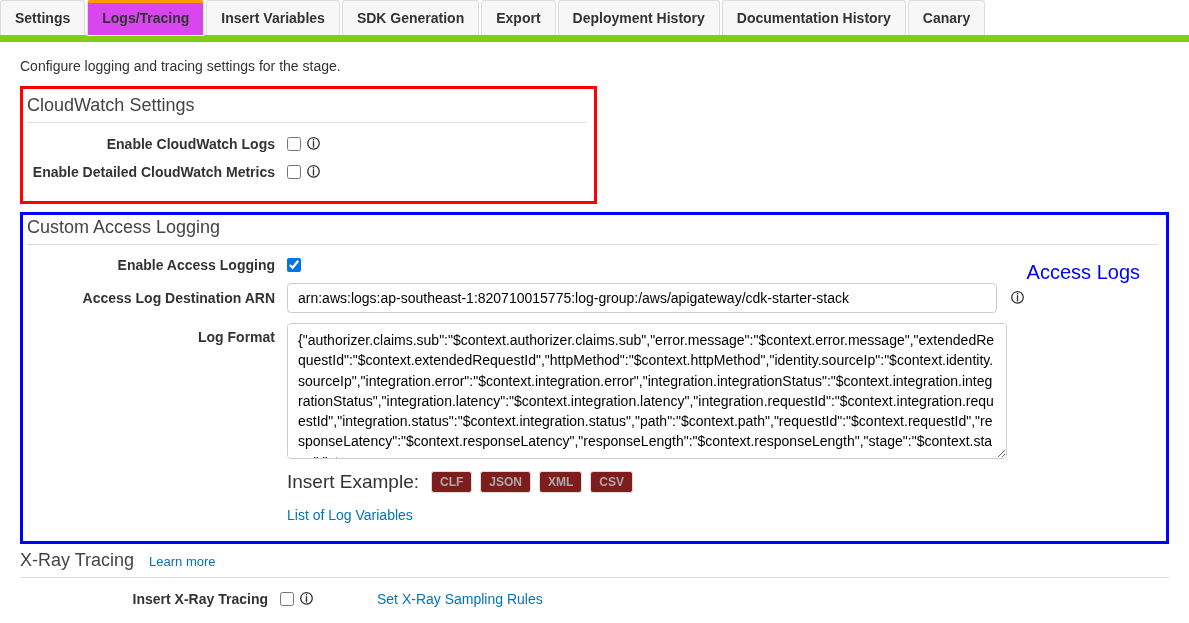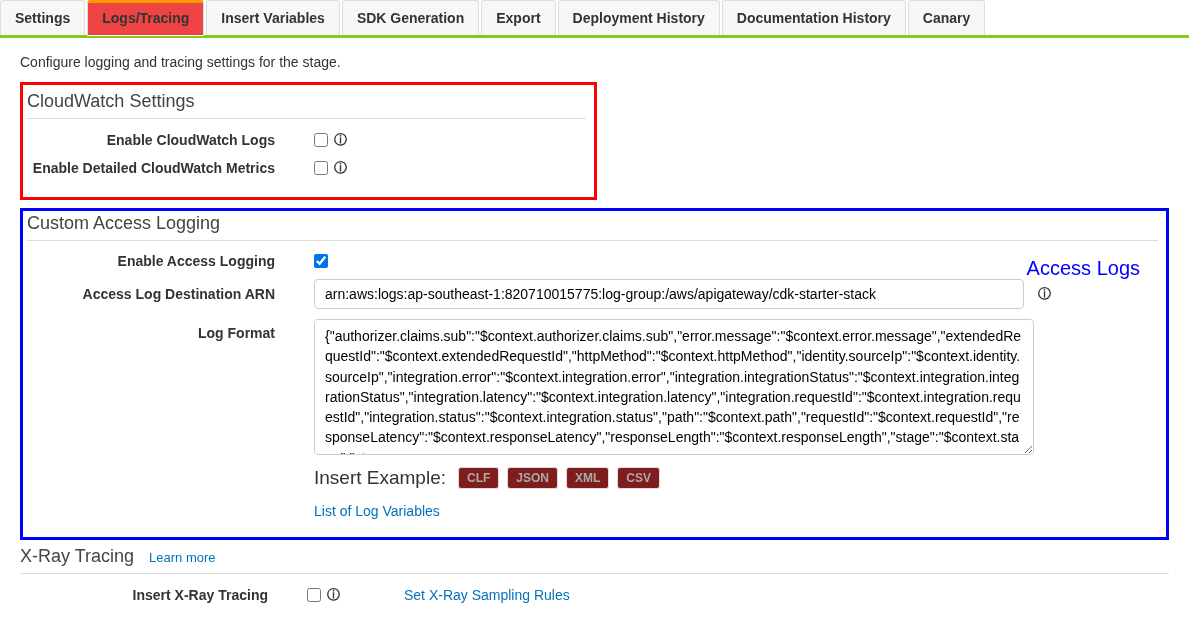--- a/index.html
+++ b/index.html
@@ -5,37 +5,37 @@
     * { box-sizing: border-box; margin: 0; padding: 0; }
     body {
       font-family: "Helvetica Neue", Helvetica, Arial, sans-serif;
       font-size: 14px;
       color: #333;
       background: #fff;
       padding: 0;
     }
     .tabs {
       display: flex;
-      border-bottom: 3px solid #84cc16;
+      border-bottom: 7px solid #84cc16;
     }
     .tab {
       padding: 9px 14px;
       border: 1px solid #ddd;
       border-bottom: none;
       background: #f7f7f7;
       color: #333;
       font-weight: bold;
       font-size: 14px;
       cursor: pointer;
       margin-right: 2px;
       border-top-left-radius: 3px;
       border-top-right-radius: 3px;
     }
     .tab.active {
-      background: #ef4444;
+      background: #d946ef;
       border-top: 3px solid #ff9900;
       padding-top: 7px;
       position: relative;
       z-index: 2;
       border-bottom: 1px solid #fff;
       margin-bottom: -1px;
     }
     .content {
       padding: 16px 20px;
     }
@@ -52,21 +52,20 @@
       font-weight: normal;
       color: #444;
       border-bottom: 1px solid #ddd;
       padding-bottom: 6px;
       margin-bottom: 12px;
     }
     .row {
       display: flex;
       align-items: center;
       margin-bottom: 10px;
-      gap: 27px;
     }
     .row-tall { align-items: flex-start; }
     .label-col {
       width: 260px;
       text-align: right;
       font-weight: bold;
       padding-right: 12px;
       font-size: 14px;
     }
     .value-col {

